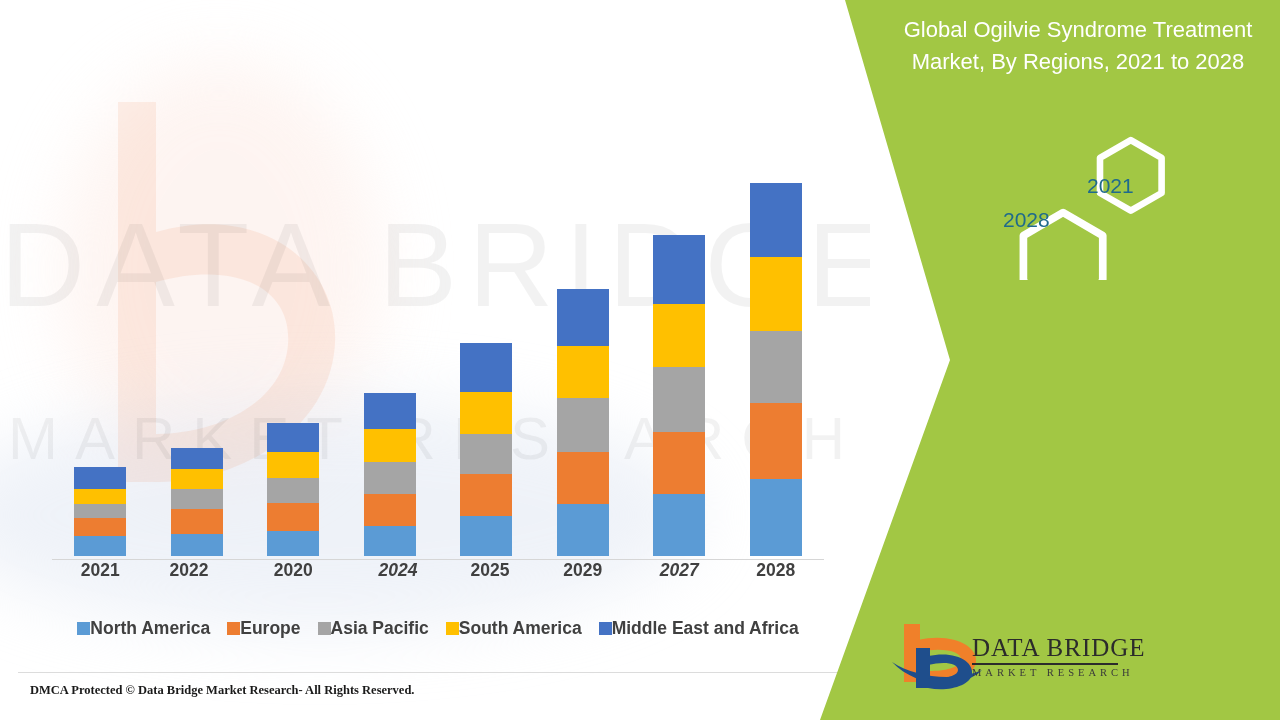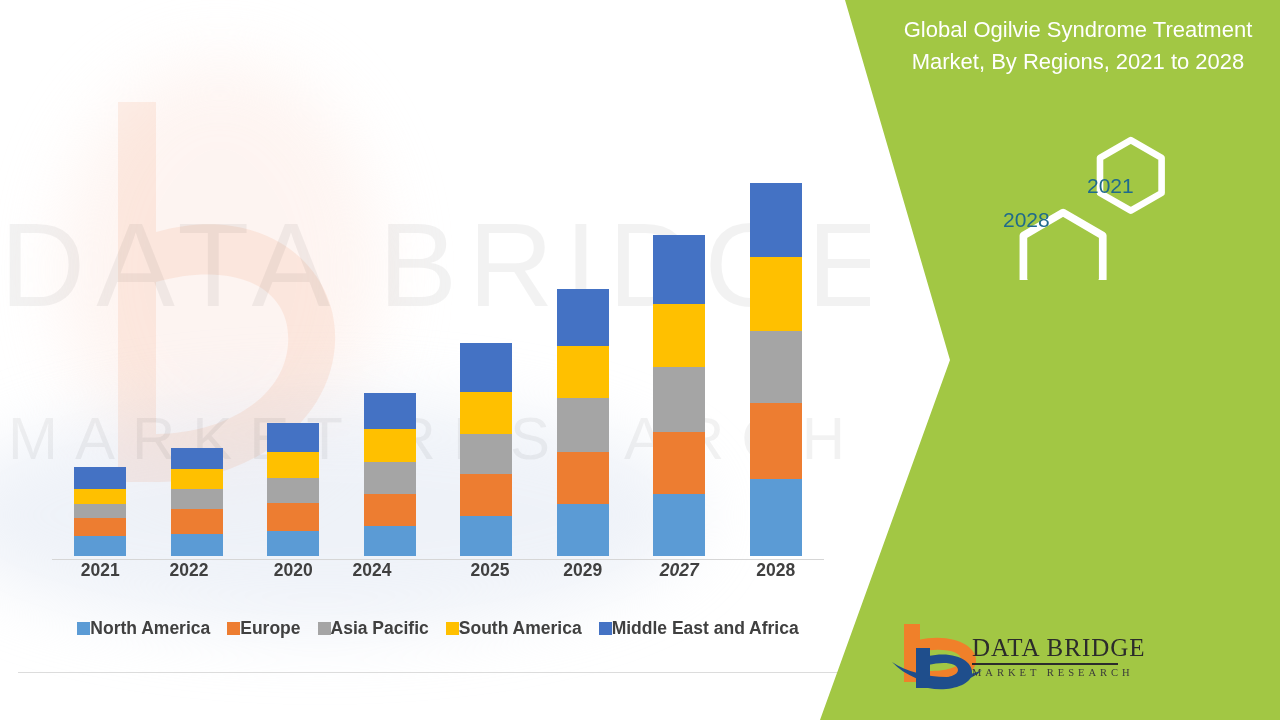--- a/index.html
+++ b/index.html
@@ -165,21 +165,21 @@
             <div class="seg" title="North America 2028: 77" style="height: 77px; background: rgb(91, 155, 213);"></div>
           </div>
         </div>
       <div id="baseline"></div>
     </div>
 
     <div id="xaxis">
         <div class="xlab" style="left: 13.25px;">2021</div>
         <div class="xlab" style="left: 102px;">2022</div>
         <div class="xlab" style="left: 206.25px;">2020</div>
-        <div class="xlab" style="left: 285px;">2024</div>
+        <div class="xlab" style="left: 311px; font-style: italic;">2024</div>
         <div class="xlab" style="left: 403px;">2025</div>
         <div class="xlab" style="left: 495.75px;">2029</div>
         <div class="xlab" style="left: 592.25px; font-style: italic;">2027</div>
         <div class="xlab" style="left: 688.75px;">2028</div>
       </div>
 
     <div id="legend">
         <div class="leg-item">
           <span class="leg-swatch" style="background: rgb(91, 155, 213);"></span>
           <span class="leg-label">North America</span>
@@ -196,20 +196,21 @@
           <span class="leg-swatch" style="background: rgb(255, 192, 0);"></span>
           <span class="leg-label">South America</span>
         </div>
         <div class="leg-item">
           <span class="leg-swatch" style="background: rgb(68, 114, 196);"></span>
           <span class="leg-label">Middle East and Africa</span>
         </div>
       </div>
 
     <div id="footer-rule"></div>
+    <div class="footer-txt" id="footer-dmca">DMCA Protected © Data Bridge Market Research- All Rights Reserved.</div>
   </div>
 
   <div id="green-panel">
     <svg id="green-shape" viewBox="0 0 460 720" preserveAspectRatio="none">
       <path id="green-path" d="M 25 0 L 460 0 L 460 720 L 0 720 L 130 360 Z" fill="#A2C744"></path>
     </svg>
   </div>
 
   <div id="right-title">Global Ogilvie Syndrome Treatment Market, By Regions, 2021 to 2028</div>
 

